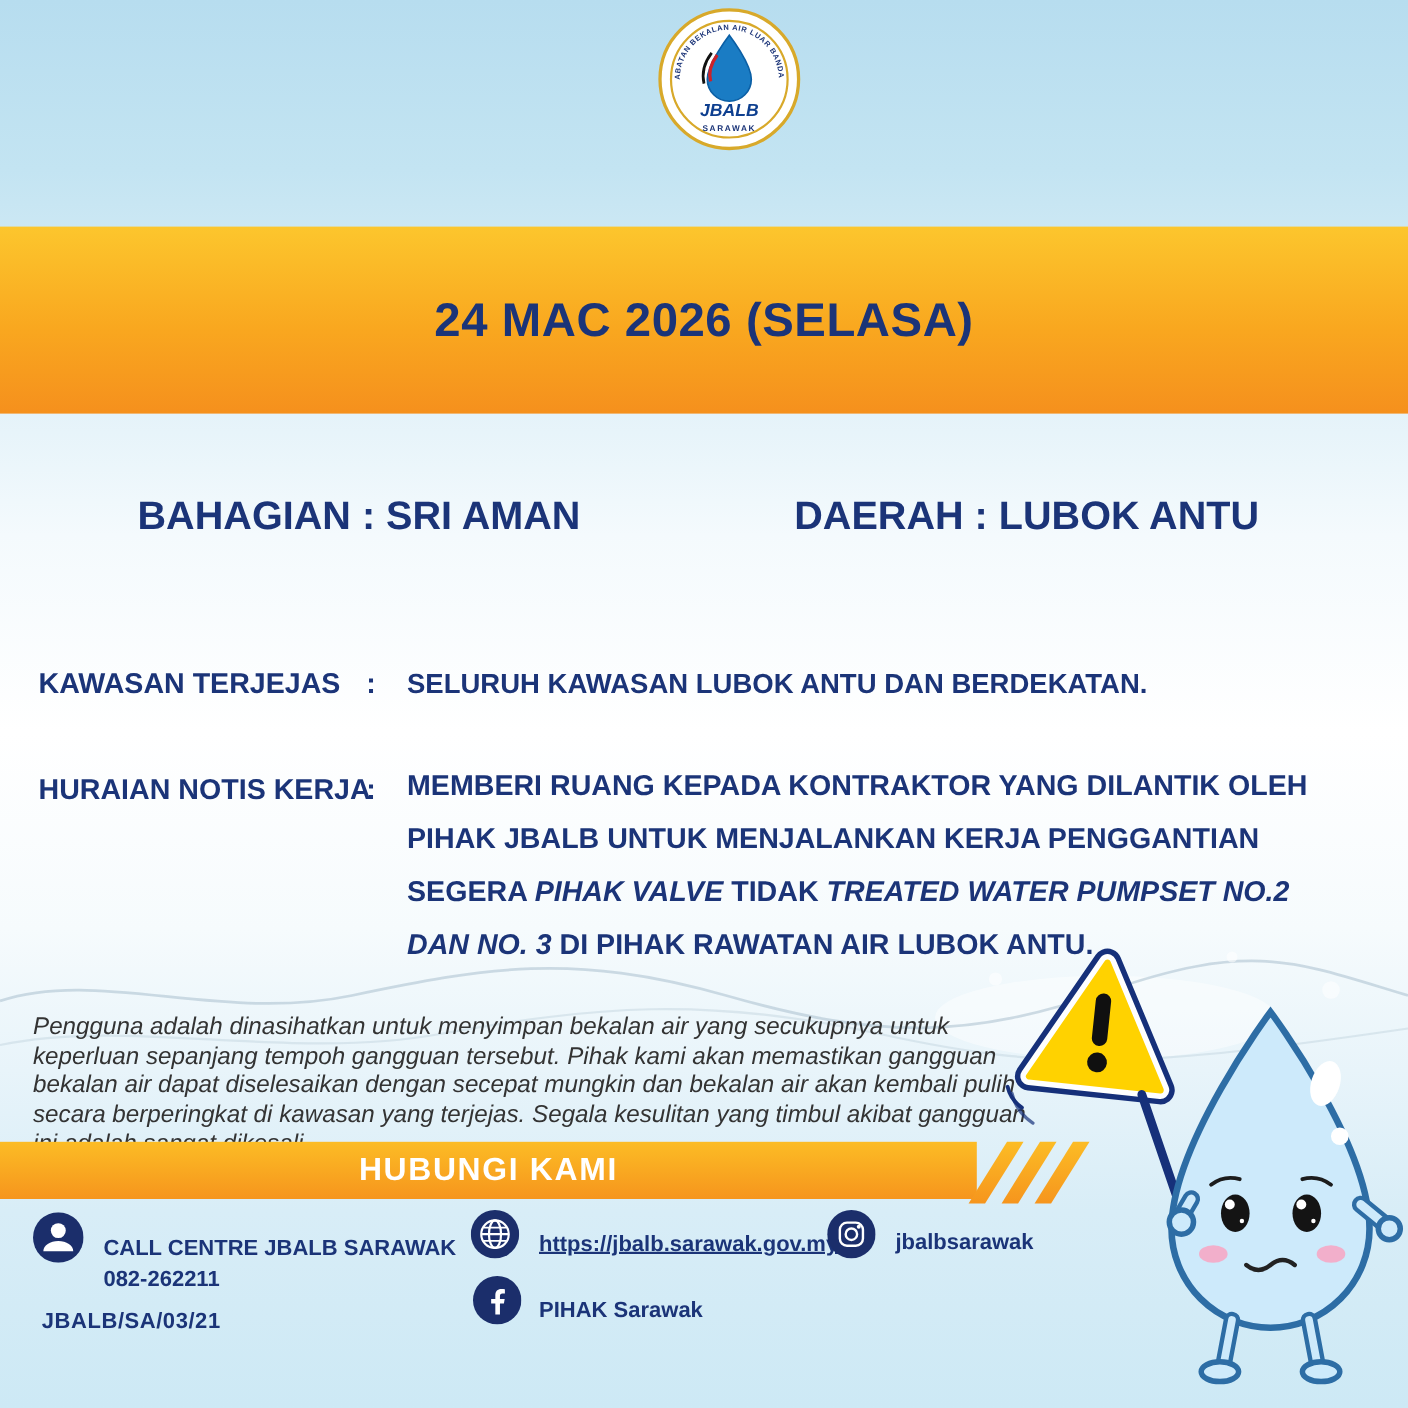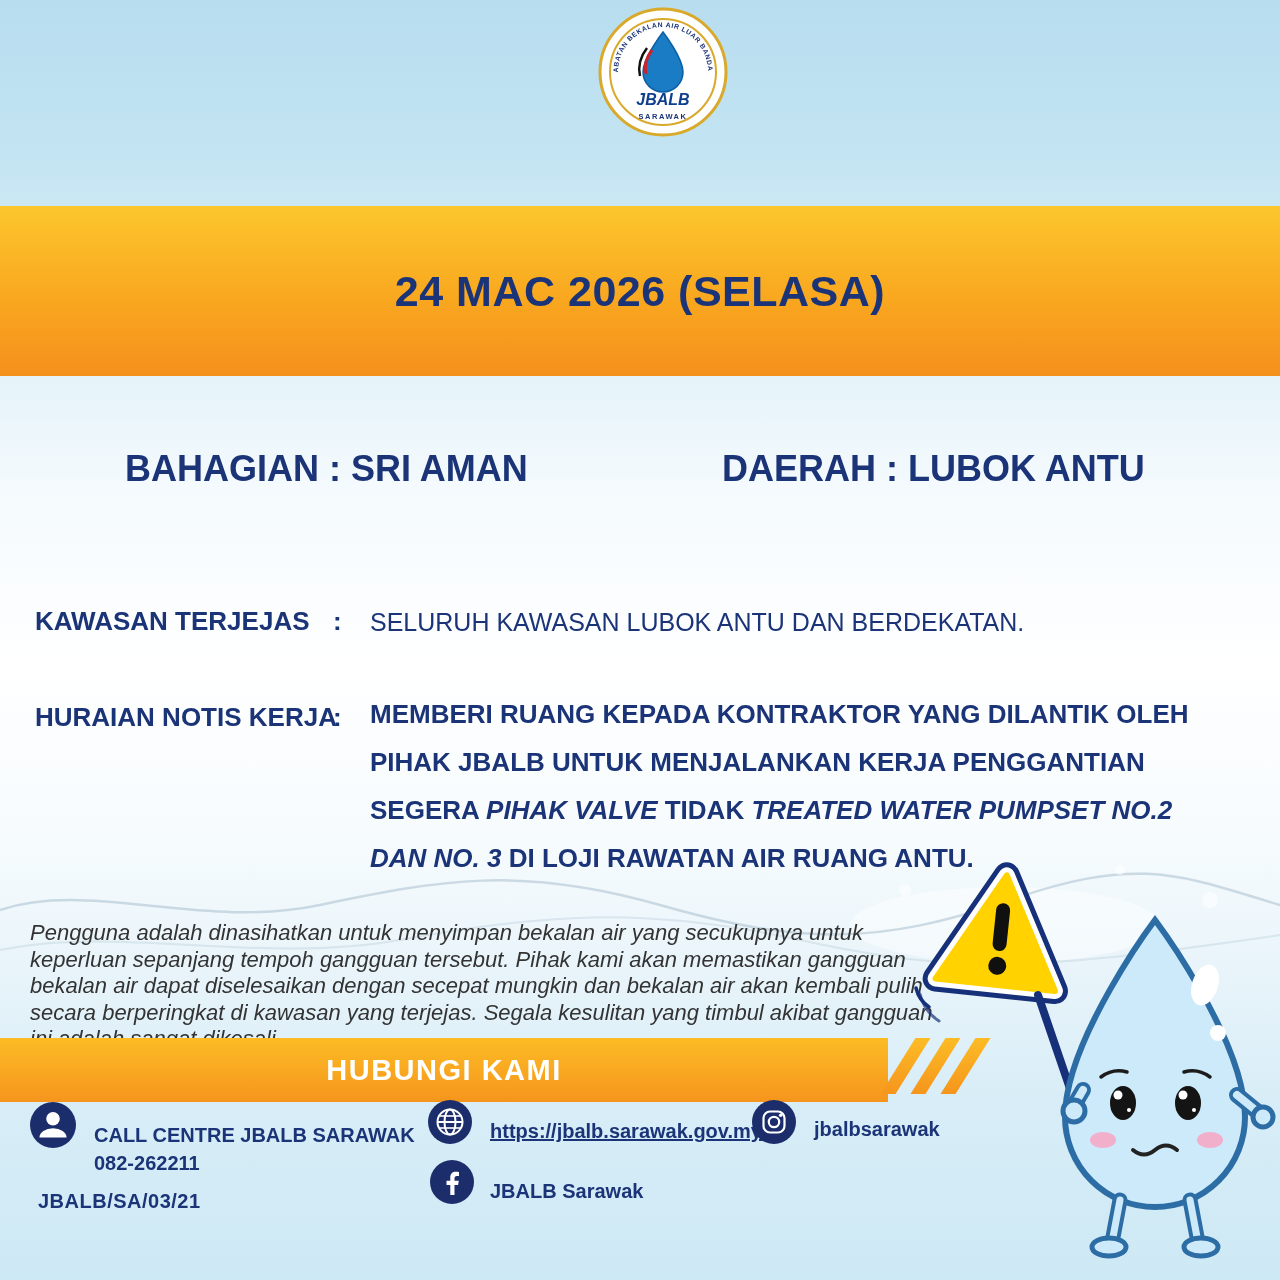--- a/index.html
+++ b/index.html
@@ -12,25 +12,25 @@
   }
   .abs{position:absolute;}
   .navy{color:#1b3478;}
   .title{top:148px;left:0;width:100%;text-align:center;font-size:40px;font-weight:700;letter-spacing:.5px;}
   .band{top:206px;left:0;width:100%;height:170px;
     background:linear-gradient(180deg,#fcc62d 0%,#f9a71f 55%,#f5901d 100%);
     display:flex;flex-direction:column;justify-content:center;align-items:center;gap:10px;}
   .band .line{font-size:43px;font-weight:700;color:#1b3478;letter-spacing:.5px;}
   .region{top:438px;font-size:36px;font-weight:700;color:#1b3478;margin-top:10px;}
   .label{font-size:26px;font-weight:700;color:#1b3478;}
-  .value{font-size:25px;font-weight:400;color:#1b3478;}
+  .value{font-size:25px;font-weight:700;color:#1b3478;}
   .huraian-text{font-size:26px;font-weight:700;color:#1b3478;line-height:48px;white-space:nowrap;}
   .ital{font-style:italic;}
   .advisory{font-size:22px;font-style:italic;color:#333;line-height:26.5px;width:905px;}
-  .banner{top:1038px;left:0;width:888px;height:64px;
+  .banner{top:1038px;left:0;width:888px;height:52px;
     background:linear-gradient(180deg,#fcbc25,#f6951d);
     display:flex;align-items:center;justify-content:center;}
   .banner span{color:#ffffff;font-size:29px;font-weight:700;letter-spacing:1.5px;}
   .stripe{top:1038px;width:15px;height:56px;background:linear-gradient(180deg,#fcbc25,#f6951d);transform:skewX(-32deg);}
   .contact-text{font-size:20px;font-weight:700;color:#1b3478;}
   .url{text-decoration:underline;}
   .ref{font-size:20px;font-weight:700;color:#1b3478;letter-spacing:.5px;}
   svg{display:block;}
 </style>
 </head>
@@ -74,21 +74,21 @@
   <div class="abs label" style="left:35px;top:606px;">KAWASAN TERJEJAS</div>
   <div class="abs label" style="left:333px;top:606px;">:</div>
   <div class="abs value" style="left:370px;top:608px;">SELURUH KAWASAN LUBOK ANTU DAN BERDEKATAN.</div>
 
   <div class="abs label" style="left:35px;top:702px;">HURAIAN NOTIS KERJA</div>
   <div class="abs label" style="left:333px;top:702px;">:</div>
   <div class="abs huraian-text" style="left:370px;top:690px;">
     <div><span>MEMBERI RUANG KEPADA KONTRAKTOR YANG DILANTIK OLEH</span></div>
     <div><span>PIHAK JBALB UNTUK MENJALANKAN KERJA PENGGANTIAN</span></div>
     <div><span>SEGERA </span><span class="ital">PIHAK VALVE</span><span> TIDAK </span><span class="ital">TREATED WATER PUMPSET NO.2</span></div>
-    <div><span class="ital">DAN NO. 3 </span><span>DI LOJI RAWATAN AIR RUANG ANTU.</span></div>
+    <div><span class="ital">DAN NO. 3 </span><span>DI PIHAK RAWATAN AIR LUBOK ANTU.</span></div>
   </div>
 
   <div class="abs advisory" style="left:30px;top:920px;">Pengguna adalah dinasihatkan untuk menyimpan bekalan air yang secukupnya untuk keperluan sepanjang tempoh gangguan tersebut. Pihak kami akan memastikan gangguan bekalan air dapat diselesaikan dengan secepat mungkin dan bekalan air akan kembali pulih secara berperingkat di kawasan yang terjejas. Segala kesulitan yang timbul akibat gangguan ini adalah sangat dikesali.</div>
 
   <div class="abs banner">
     <span>HUBUNGI KAMI</span>
   </div>
   <div class="abs stripe" style="left:898px;"></div>
   <div class="abs stripe" style="left:928px;"></div>
   <div class="abs stripe" style="left:958px;"></div>
@@ -116,21 +116,21 @@
     <rect x="11.5" y="11.5" width="21" height="21" rx="6.5" fill="none" stroke="#ffffff" stroke-width="2.2"></rect>
     <circle cx="22" cy="22" r="5.2" fill="none" stroke="#ffffff" stroke-width="2.2"></circle>
     <circle cx="28.7" cy="15.3" r="1.8" fill="#ffffff"></circle>
   </svg>
   <div class="abs contact-text" style="left:814px;top:1118px;">jbalbsarawak</div>
 
   <svg class="abs" style="left:430px;top:1160px;" width="44" height="44" viewBox="0 0 44 44">
     <circle cx="22" cy="22" r="22" fill="#1b2e6b"></circle>
     <path d="M24.5,35 v-10 h3.6 l0.7,-4.2 h-4.3 v-2.6 c0,-1.3 0.6,-2.3 2.3,-2.3 h2.2 V12 c-0.5,-0.1 -1.9,-0.2 -3.3,-0.2 c-3.3,0 -5.4,2 -5.4,5.6 v3.4 h-3.8 v4.2 h3.8 v10 Z" fill="#ffffff"></path>
   </svg>
-  <div class="abs contact-text" style="left:490px;top:1180px;">JBALB Sarawak</div>
+  <div class="abs contact-text" style="left:490px;top:1180px;">PIHAK Sarawak</div>
 
   <div class="abs ref" style="left:38px;top:1190px;">JBALB/SA/03/21</div>
 
   <svg class="abs" style="left:905px;top:845px;" width="375" height="430" viewBox="0 0 375 430">
 
     <g transform="rotate(6 95 95)">
       <polygon points="95,30 35,140 155,140" fill="#16307a" stroke="#16307a" stroke-width="26" stroke-linejoin="round"></polygon>
       <polygon points="95,30 35,140 155,140" fill="#ffffff" stroke="#ffffff" stroke-width="16" stroke-linejoin="round"></polygon>
       <polygon points="95,30 35,140 155,140" fill="#ffd200" stroke="#ffd200" stroke-width="6" stroke-linejoin="round"></polygon>
       <rect x="88" y="58" width="14" height="48" rx="7" fill="#101010"></rect>

